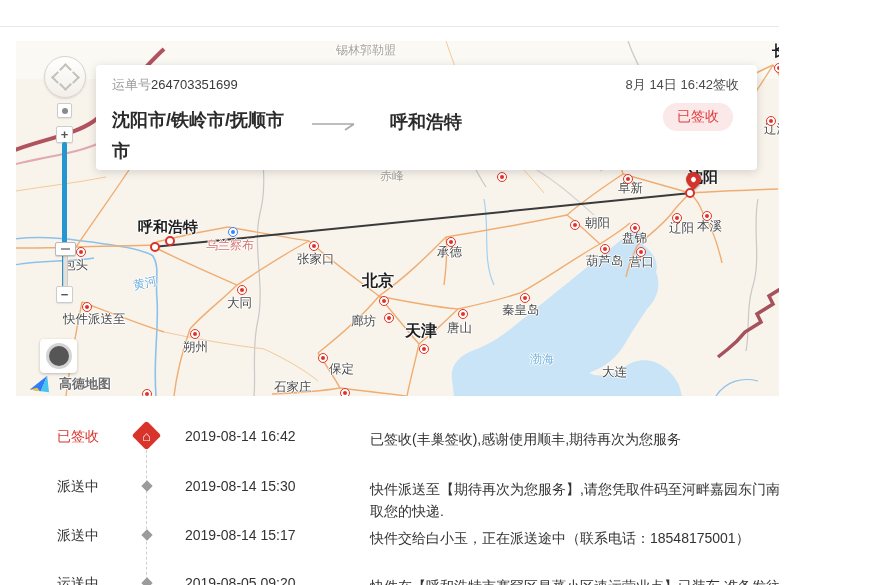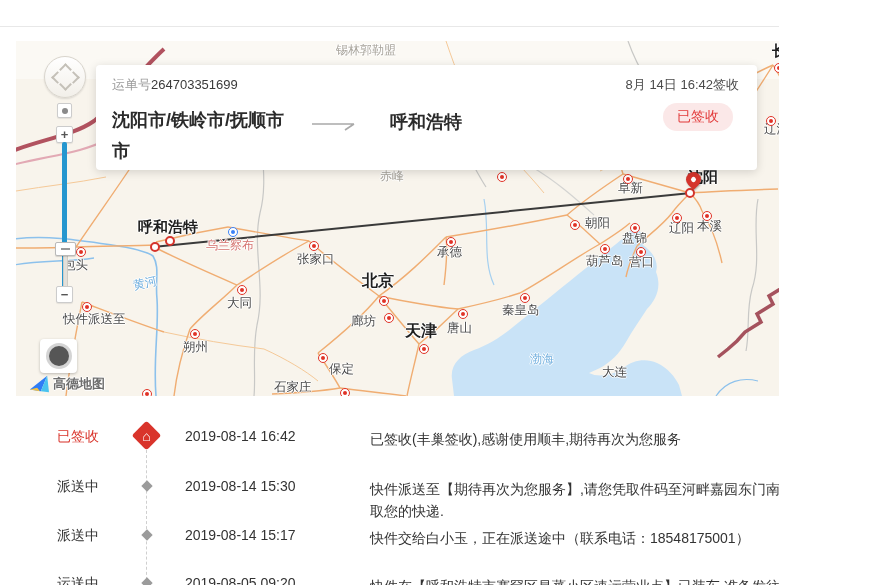--- a/index.html
+++ b/index.html
@@ -45,21 +45,21 @@
   .zin{left:40px;top:85px;width:17px;height:17px;font-weight:bold;}
   .zout{left:40px;top:245px;width:17px;height:17px;font-weight:bold;}
   .ztrack{position:absolute;left:46px;top:101px;width:5px;height:146px;background:#2596cf;border-radius:2px;}
   .ztrack2{position:absolute;left:47px;top:206px;width:3px;height:40px;background:#e3e0da;border:1px solid #cfccc5;}
   .zhandle{position:absolute;left:39px;top:201px;width:19px;height:12px;background:#fff;border:1px solid #b9b9b9;
            border-radius:2px;box-shadow:0 1px 1px rgba(0,0,0,.15);display:flex;align-items:center;justify-content:center;}
   .zhandle i{display:block;width:9px;height:2px;background:#9a9a9a;}
   .layerbtn{position:absolute;left:24px;top:298px;width:37px;height:34px;background:#fff;border-radius:4px;
             box-shadow:0 1px 3px rgba(0,0,0,.25);display:flex;align-items:center;justify-content:center;cursor:pointer;}
   .layerbtn .ring{width:20px;height:20px;border-radius:50%;background:#565656;box-shadow:0 0 0 3px #d4d4d4;}
-  .brand{position:absolute;left:12px;top:333px;display:flex;align-items:center;gap:3px;}
+  .brand{position:absolute;left:12px;top:333px;display:flex;align-items:center;gap:9px;}
   .brand .txt{font-size:13px;font-weight:bold;color:#6e6e6e;
               text-shadow:1px 0 0 #fff,-1px 0 0 #fff,0 1px 0 #fff,0 -1px 0 #fff;}
   .attrib{position:absolute;left:88px;top:338px;font-size:11px;color:#8f8f8f;
           text-shadow:1px 0 0 #fff,-1px 0 0 #fff,0 1px 0 #fff,0 -1px 0 #fff;}
 
   
   .card{position:absolute;left:96px;top:65px;width:661px;height:105px;background:#fff;border-radius:4px;
         box-shadow:0 2px 10px rgba(0,0,0,.15);}
   .card .r1{position:absolute;left:16px;right:18px;top:11px;display:flex;justify-content:space-between;font-size:13px;}
   .card .wb-lab{color:#9b9b9b;margin-right:0;}

